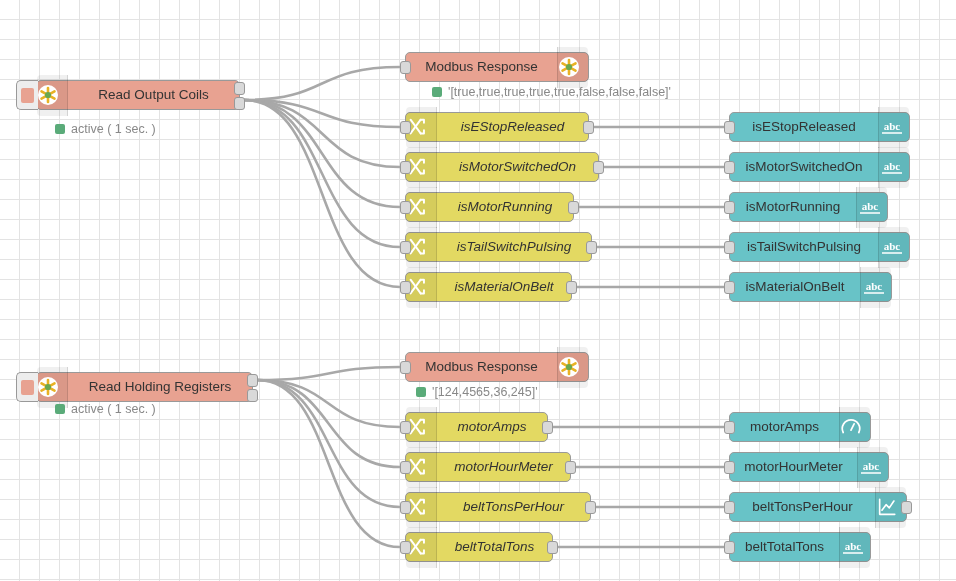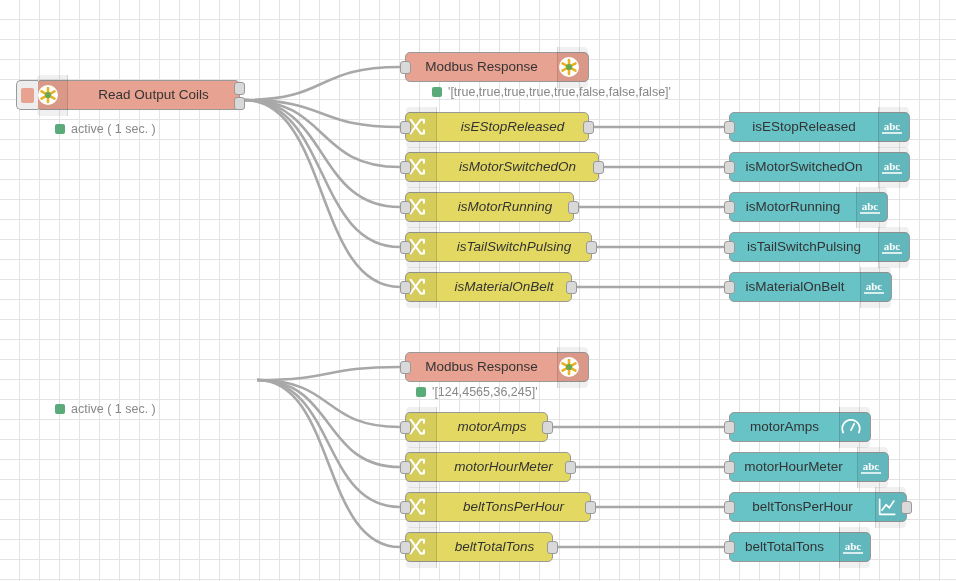--- a/index.html
+++ b/index.html
@@ -313,38 +313,57 @@
     <div class="node node-ui" style="left: 729px; top: 272px; width: 163px;">
       <div class="port port-in" style="top: 8px;"></div>
       <div class="node-label">isMaterialOnBelt</div>
       <div class="icon-box icon-right">
         <svg width="26" height="20" viewBox="0 0 26 20">
           <text x="13" y="12.5" font-family="Liberation Serif, serif" font-size="11" font-weight="bold" fill="#ffffff" text-anchor="middle">abc</text>
           <line x1="3" y1="16" x2="23" y2="16" stroke="#ffffff" stroke-width="1.6"></line>
         </svg>
       </div>
     </div>
-    <div class="status" style="left: 55px; top: 402px;">
-      <span class="dot"></span>
-      <span>active ( 1 sec. )</span>
-    </div>
-    <div class="node node-resp" style="left: 405px; top: 352px; width: 184px;">
-      <div class="port port-in" style="top: 8px;"></div>
-      <div class="node-label">Modbus Response</div>
-      <div class="icon-box icon-right">
+    <div class="node node-inject" style="left: 36px; top: 372px; width: 217px;">
+      <div class="inject-btn">
+        <i></i>
+      </div>
+      <div class="icon-box icon-left">
         <svg width="22" height="22" viewBox="0 0 22 22">
           <circle cx="11" cy="11" r="10" fill="#ffffff"></circle>
           <g stroke="#e8b224" stroke-width="2.6" stroke-linecap="round">
             <line x1="11" y1="4" x2="11" y2="18"></line>
             <line x1="4.5" y1="7.3" x2="17.5" y2="14.7"></line>
             <line x1="4.5" y1="14.7" x2="17.5" y2="7.3"></line>
           </g>
           <circle cx="11" cy="11" r="3.1" fill="#6aa84f"></circle>
         </svg>
       </div>
+      <div class="node-label">Read Holding Registers</div>
+      <div class="port port-out" style="top: 1px;"></div>
+      <div class="port port-out" style="top: 16px;"></div>
+    </div>
+    <div class="status" style="left: 55px; top: 402px;">
+      <span class="dot"></span>
+      <span>active ( 1 sec. )</span>
+    </div>
+    <div class="node node-resp" style="left: 405px; top: 352px; width: 184px;">
+      <div class="port port-in" style="top: 8px;"></div>
+      <div class="node-label">Modbus Response</div>
+      <div class="icon-box icon-right">
+        <svg width="22" height="22" viewBox="0 0 22 22">
+          <circle cx="11" cy="11" r="10" fill="#ffffff"></circle>
+          <g stroke="#e8b224" stroke-width="2.6" stroke-linecap="round">
+            <line x1="11" y1="4" x2="11" y2="18"></line>
+            <line x1="4.5" y1="7.3" x2="17.5" y2="14.7"></line>
+            <line x1="4.5" y1="14.7" x2="17.5" y2="7.3"></line>
+          </g>
+          <circle cx="11" cy="11" r="3.1" fill="#6aa84f"></circle>
+        </svg>
+      </div>
     </div>
     <div class="status" style="left: 416px; top: 385px;">
       <span class="dot"></span>
       <span>'[124,4565,36,245]'</span>
     </div>
     <div class="node node-func" style="left: 405px; top: 412px; width: 143px;">
       <div class="port port-in" style="top: 8px;"></div>
       <div class="icon-box icon-left">
         <svg width="22" height="22" viewBox="0 0 24 24">
           <g fill="none" stroke="#ffffff" stroke-width="2.1" stroke-linecap="round" stroke-linejoin="round">

